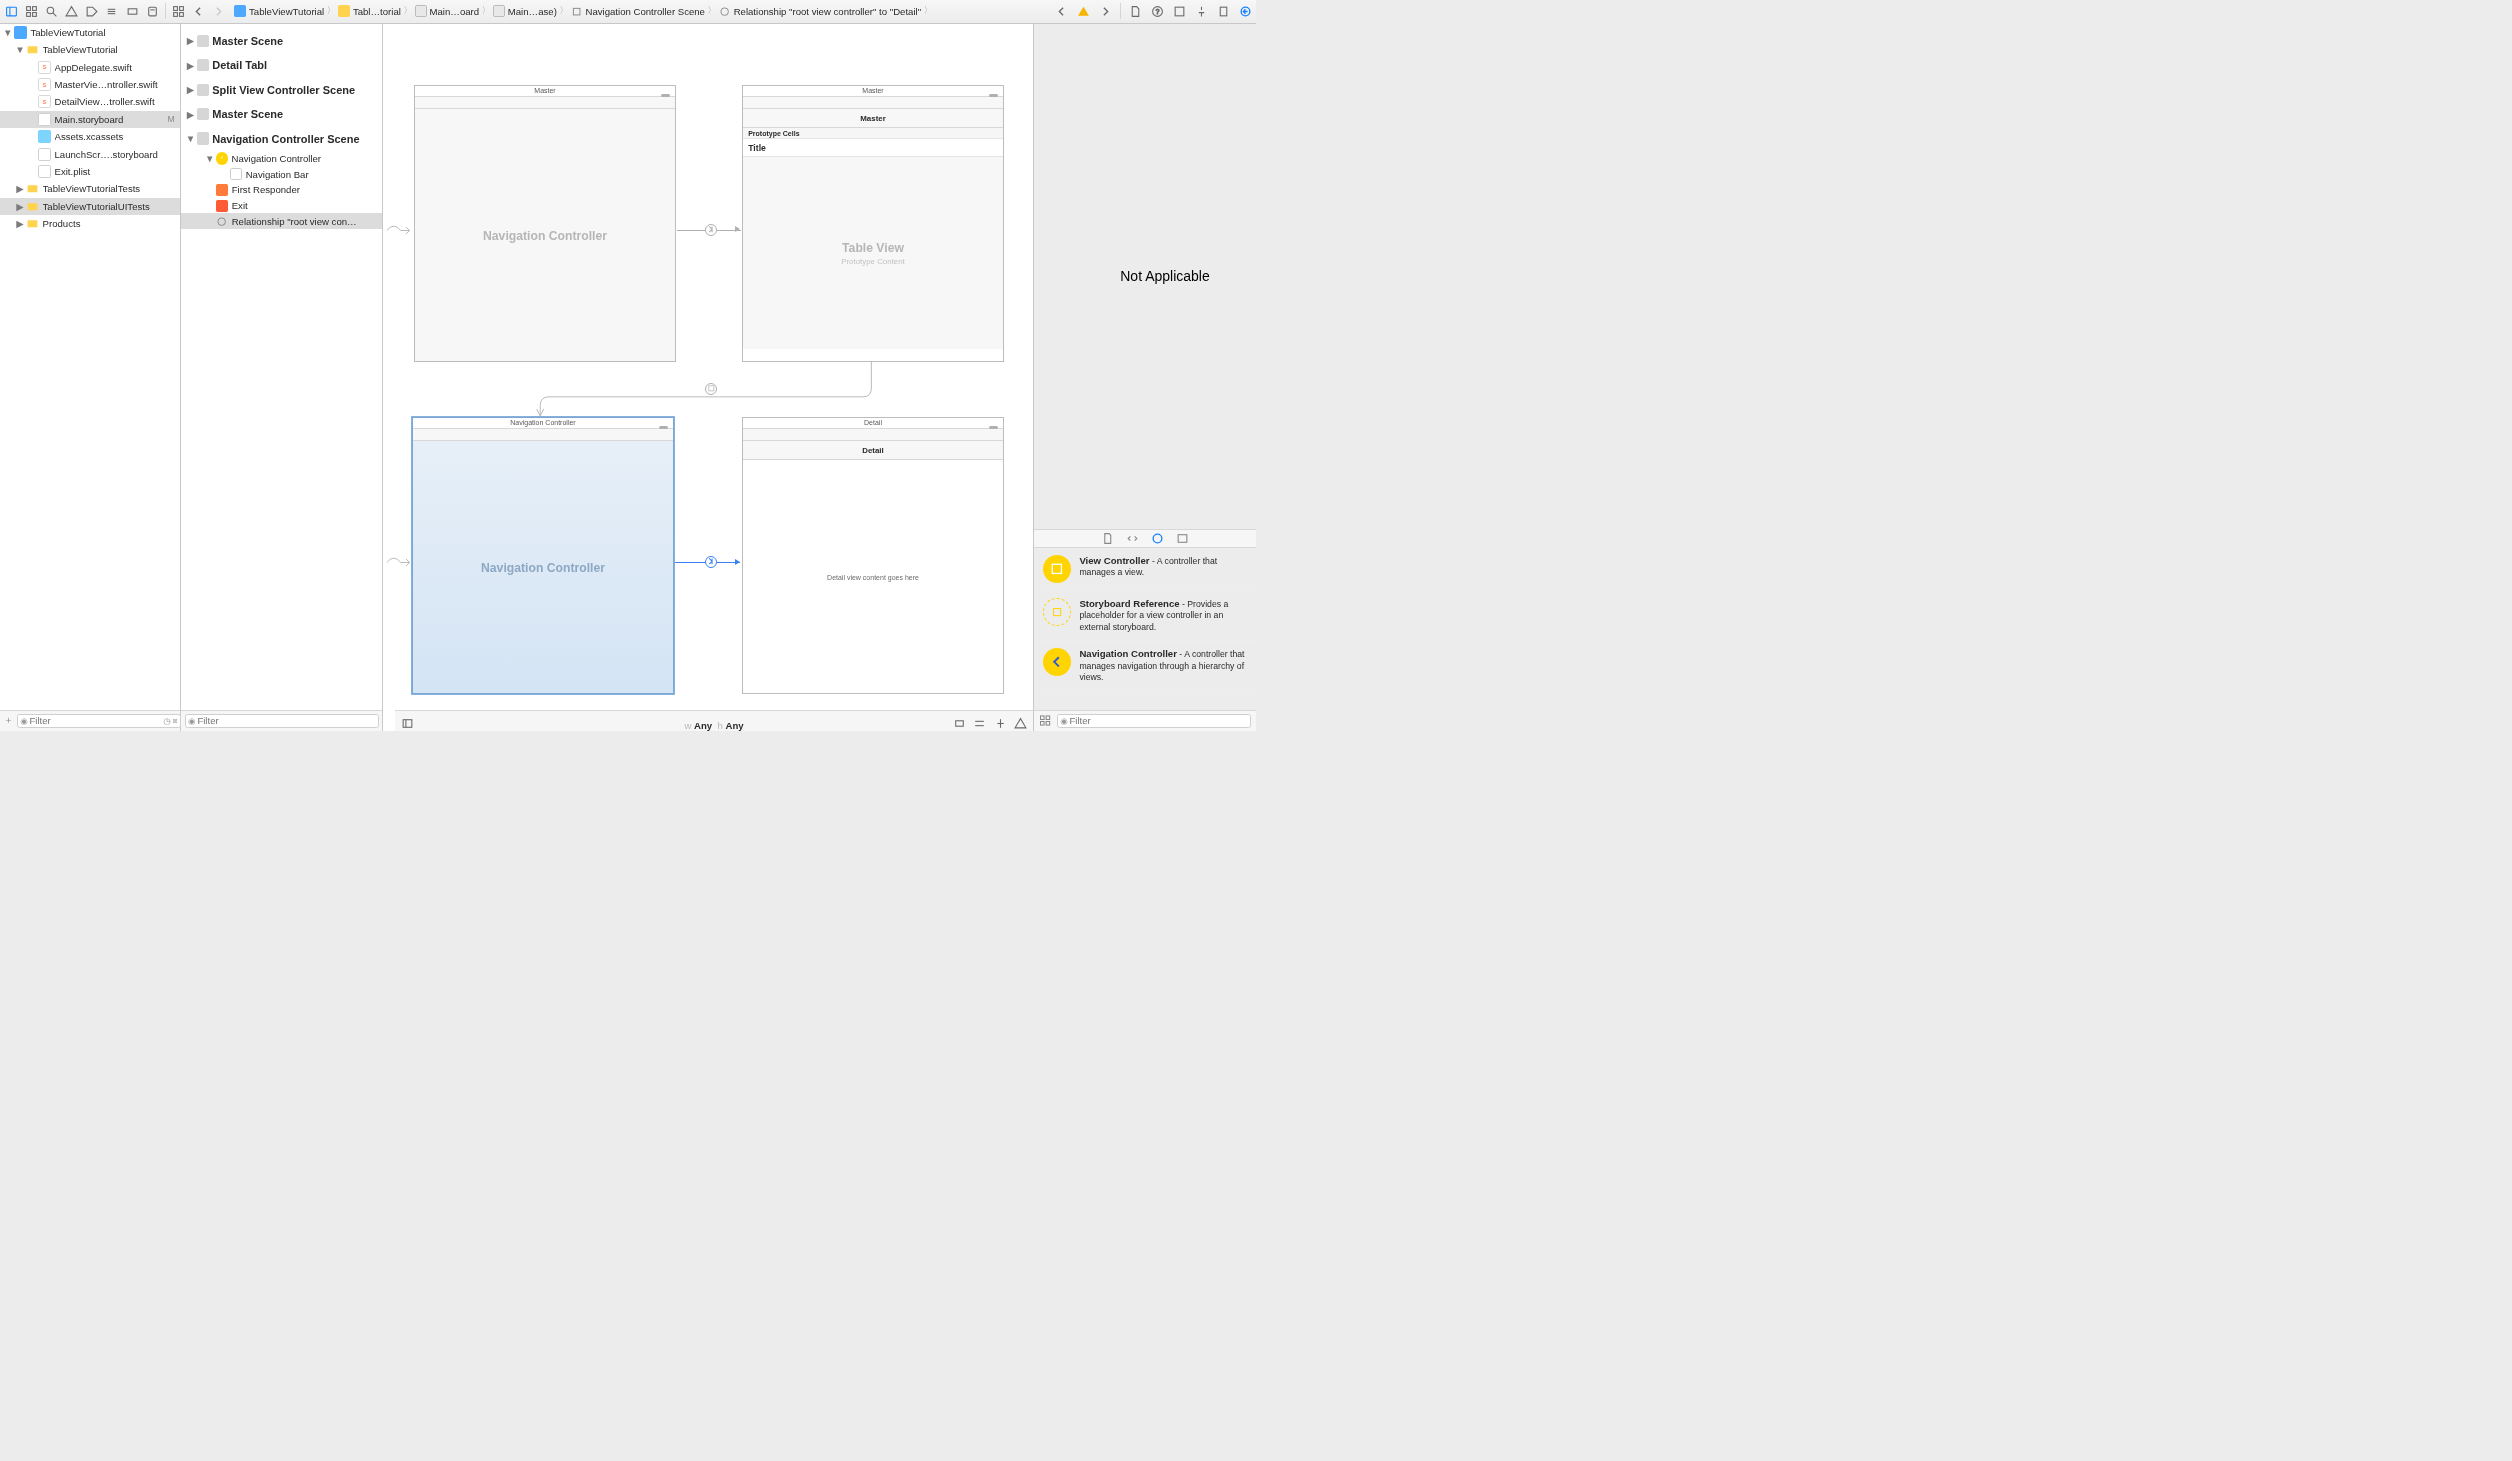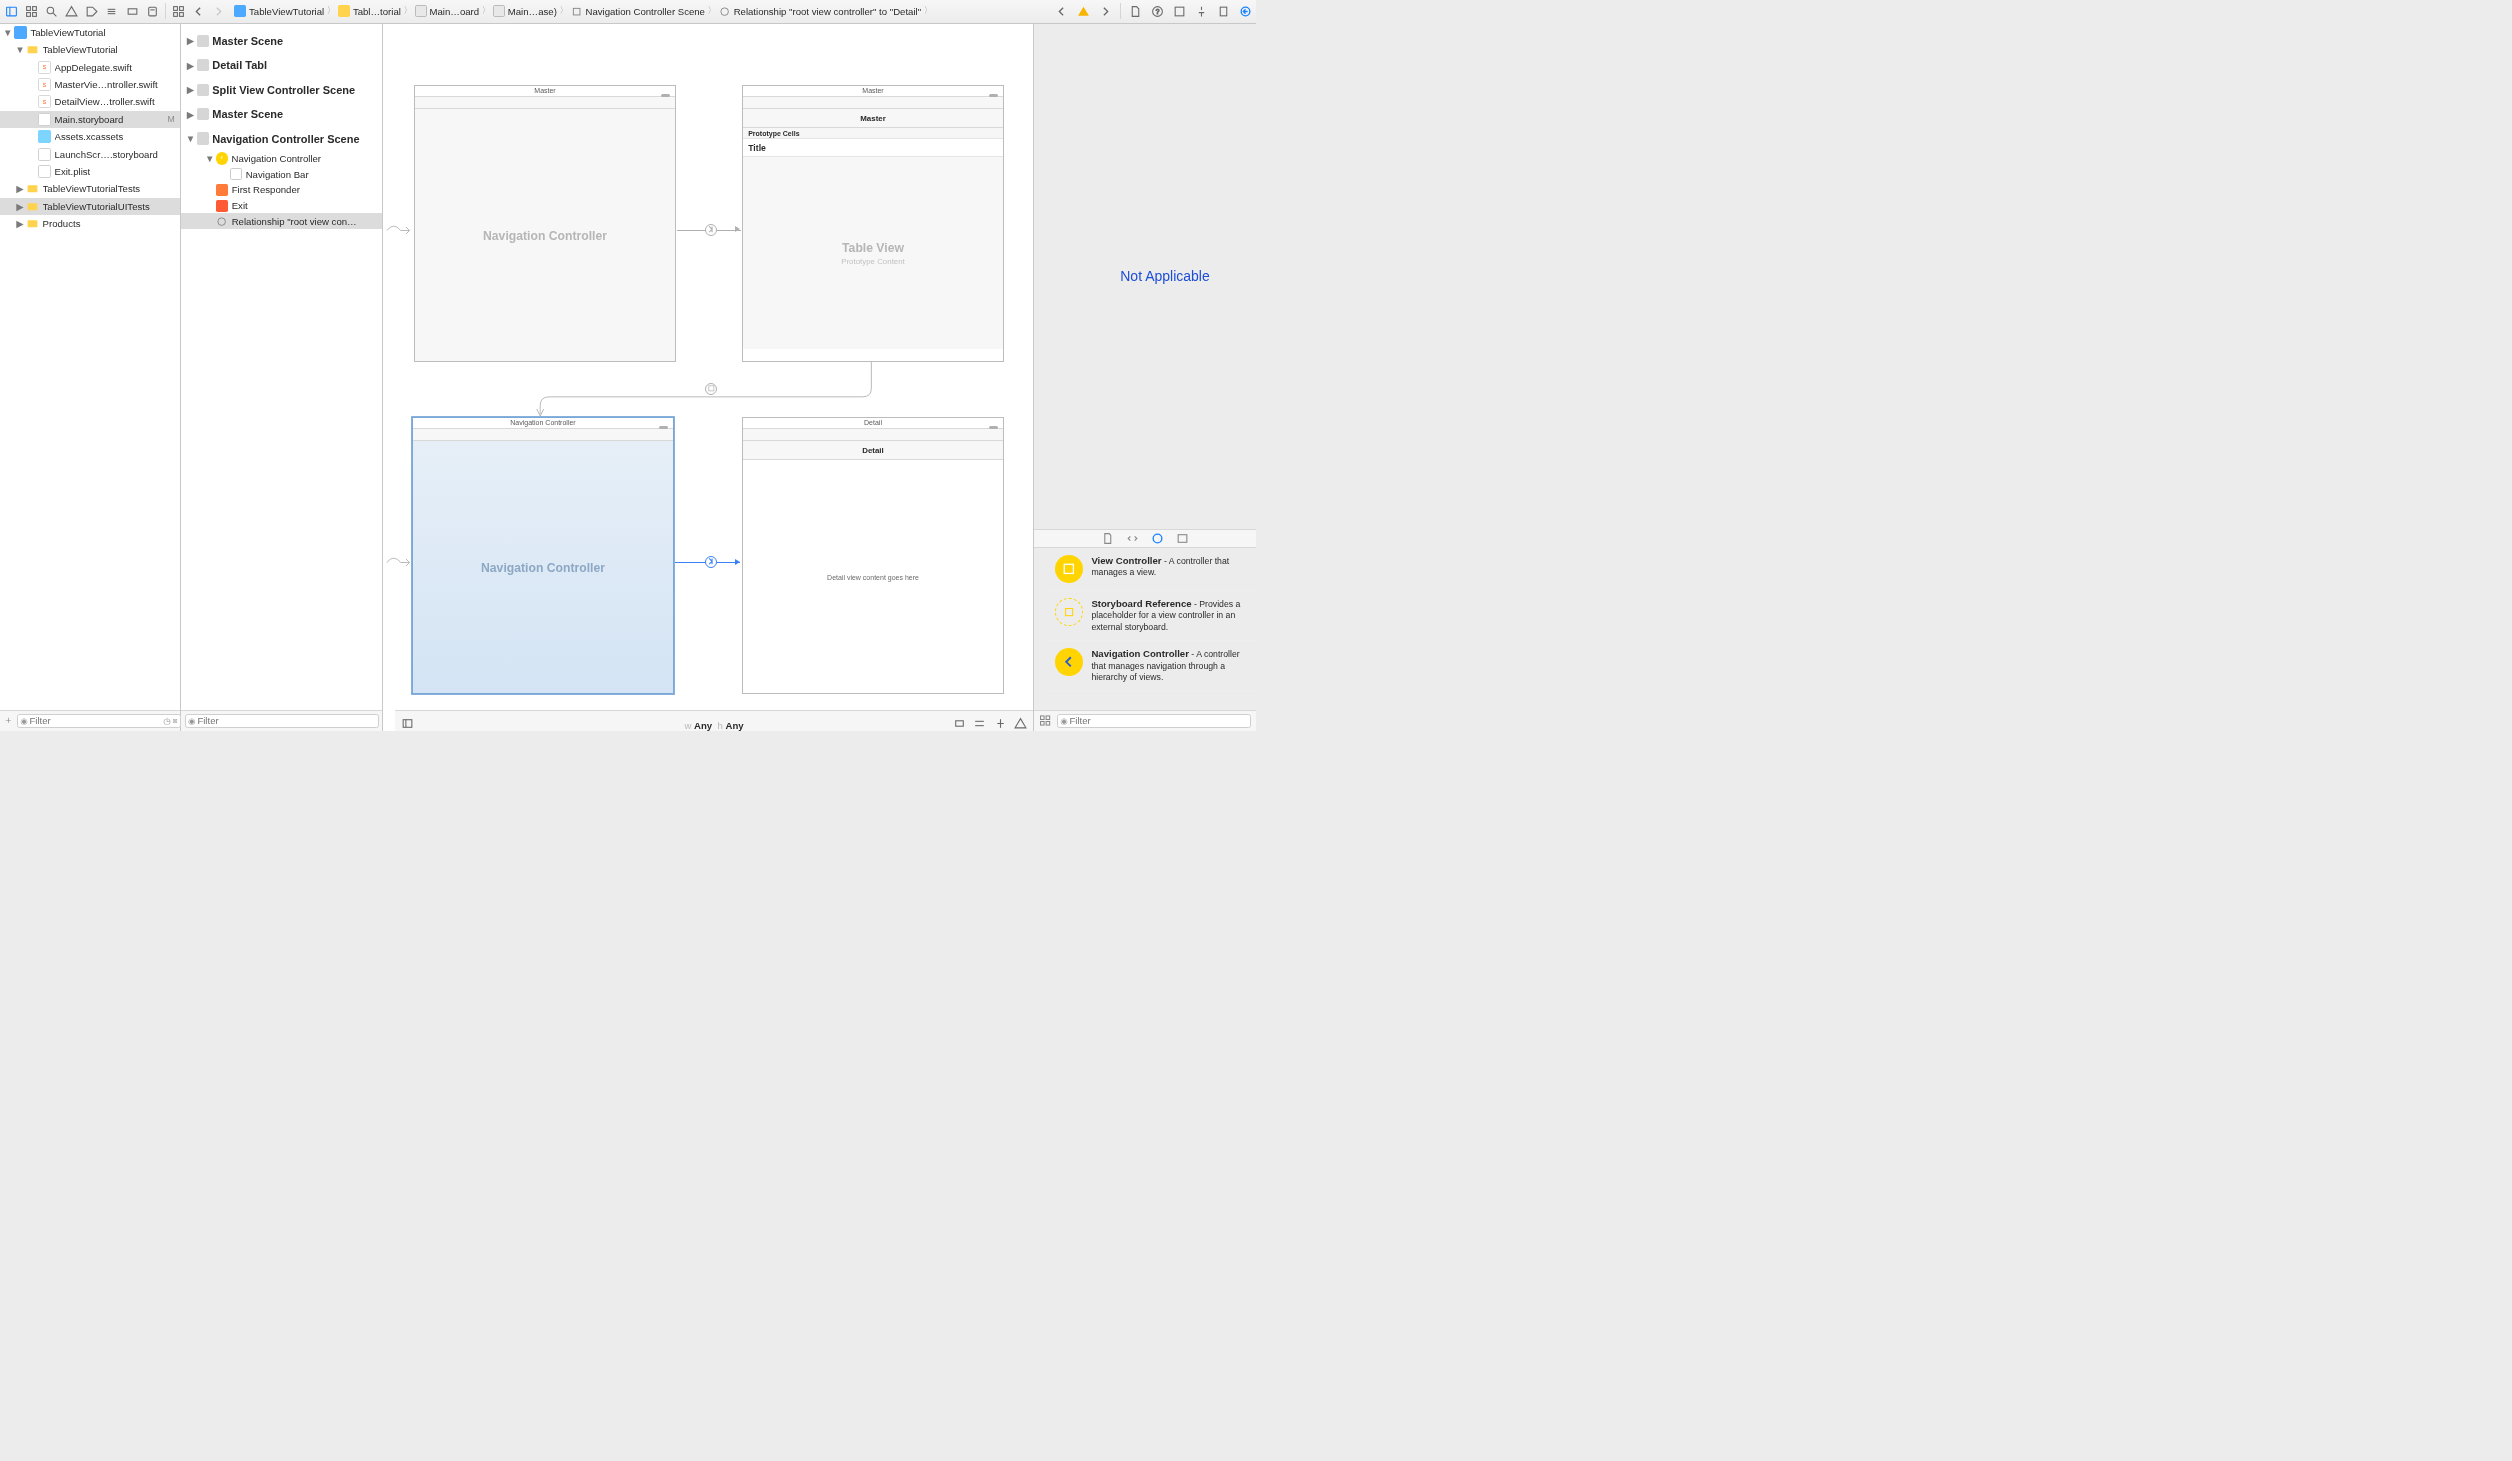--- a/index.html
+++ b/index.html
@@ -61,25 +61,25 @@
 .proto-cell { font-size: 8.7px; font-weight: 600; padding: 3.5px 5.2px; border-bottom: 0.9px solid #e4e4e4; background: #fff; }
 .segue-dot { position: absolute; width: 12.2px; height: 12.2px; border: 0.9px solid #b0b0b0; border-radius: 50%; background: #fff; display: flex; align-items: center; justify-content: center; }
 .arrow-line { position: absolute; background: #b0b0b0; }
 .arrow-head { position: absolute; width: 0; height: 0; }
 .canvas-footer { position: absolute; bottom: 0; left: 12px; right: 0; height: 21px; border-top: 0.9px solid #d7d7d7; background: #f6f6f6; display: flex; align-items: flex-end; padding: 0 5.2px; }
 .size-class { position: absolute; left: 50%; transform: translateX(-50%); font-size: 9.6px; color: #b8b8b8; }
 .size-class b { color: #2a2a2a; font-weight: 600; }
 .cf-right { margin-left: auto; display: flex; gap: 5.2px; }
 
 
-.insp-top { flex: 1; display: flex; align-items: center; justify-content: center; color: #1d4ed8; font-size: 14px; padding-left: 40px; }
+.insp-top { flex: 1; display: flex; align-items: center; justify-content: center; color: #000000; font-size: 14px; padding-left: 40px; }
 .lib-tabs { height: 19px; border-top: 0.9px solid #d7d7d7; border-bottom: 0.9px solid #d7d7d7; display: flex; align-items: center; justify-content: center; gap: 12.2px; background: #f6f6f6; }
 .lib-tab { width: 13px; height: 13px; display: flex; align-items: center; justify-content: center; color: #888; cursor: default; }
 .lib-tab.active { color: #1a84ff; }
-.lib-list { overflow: auto; height: 162px; margin-left: 12px; }
+.lib-list { overflow: auto; height: 162px; }
 .lib-item { display: flex; padding: 7px 8.7px; border-bottom: 0.9px solid #eee; gap: 8.7px; cursor: default; }
 .lib-ic { width: 28px; height: 28px; flex-shrink: 0; border-radius: 50%; display: flex; align-items: center; justify-content: center; }
 .lib-text { font-size: 8.7px; line-height: 1.3; }
 .lib-text b { font-size: 9.6px; }
 .insp-footer { height: 21px; border-top: 0.9px solid #d7d7d7; display: flex; align-items: center; padding: 0 5.2px; gap: 5.2px; background: #f6f6f6; }
 
 .folder-ic svg rect { fill: #ffd34e; }
 .swift-ic { background: #fff; border: 0.9px solid #d8d8d8; border-radius: 1.7px; }
 </style>
 </head>

